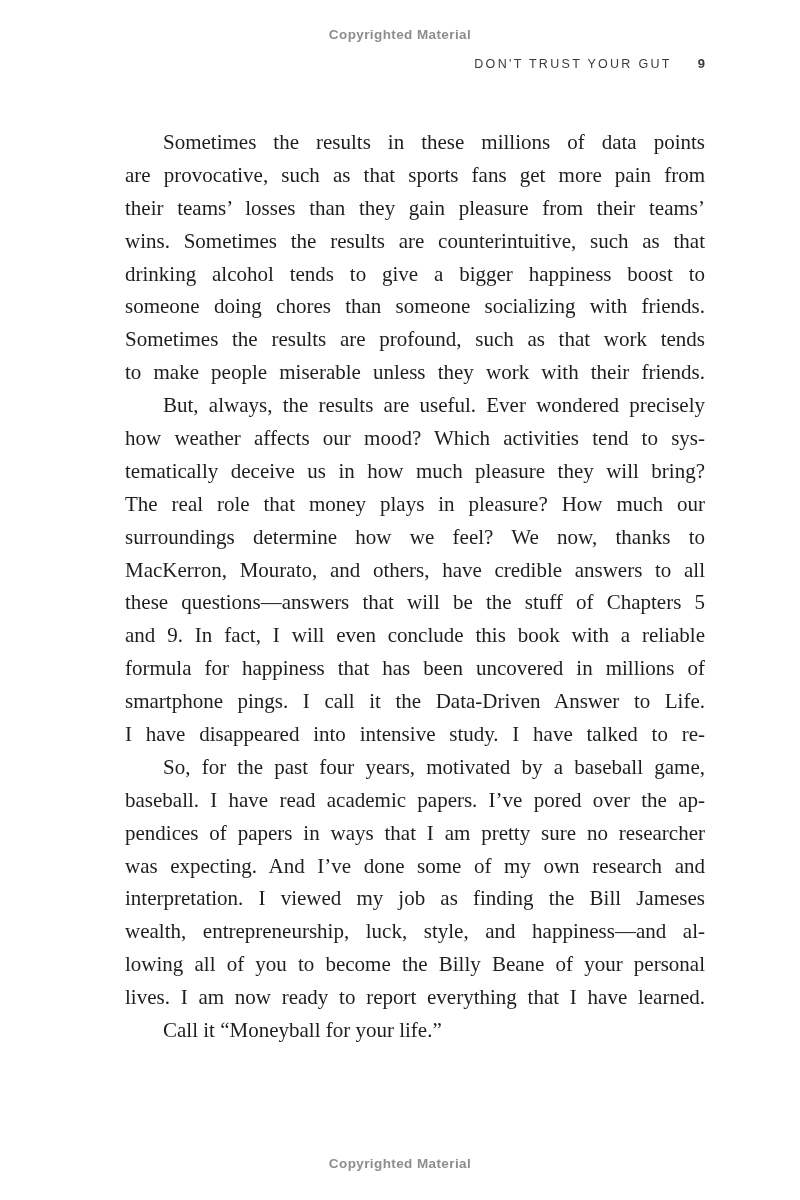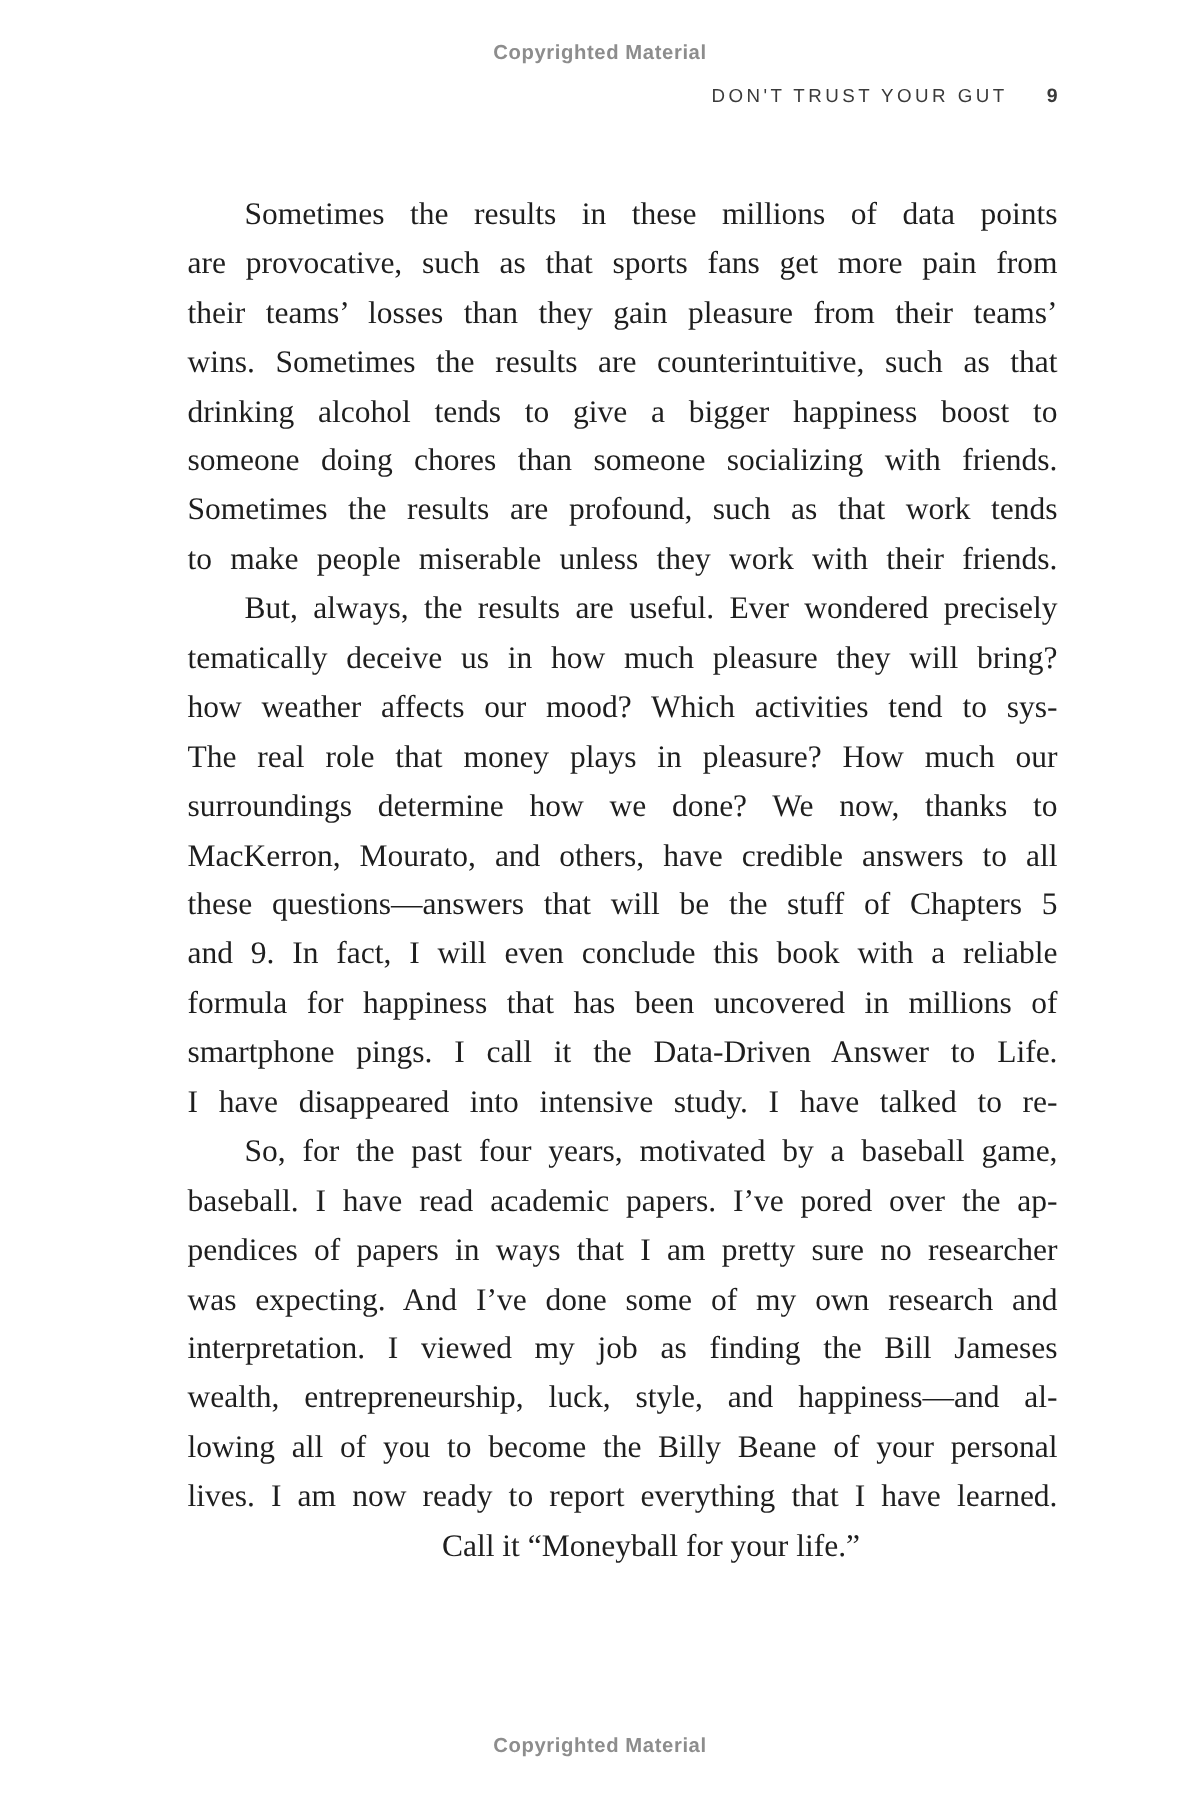--- a/index.html
+++ b/index.html
@@ -53,21 +53,21 @@
     top: 126px;
     left: 125px;
     right: 95px;
     color: var(--text-color, #1e1e1e);
     font-size: 21px;
   }
   .line {
     height: 32.9px;
     line-height: 32.9px;
     white-space: nowrap;
-    text-align: center;
+    text-align: left;
   }
   .line.just {
     white-space: normal;
     text-align: justify;
     text-align-last: justify;
     text-justify: inter-word;
   }
   .line.indent {
     padding-left: 38px;
   }
@@ -87,24 +87,24 @@
   <div class="page-body">
       <div class="line just indent">Sometimes the results in these millions of data points</div>
       <div class="line just">are provocative, such as that sports fans get more pain from</div>
       <div class="line just">their teams’ losses than they gain pleasure from their teams’</div>
       <div class="line just">wins. Sometimes the results are counterintuitive, such as that</div>
       <div class="line just">drinking alcohol tends to give a bigger happiness boost to</div>
       <div class="line just">someone doing chores than someone socializing with friends.</div>
       <div class="line just">Sometimes the results are profound, such as that work tends</div>
       <div class="line just">to make people miserable unless they work with their friends.</div>
       <div class="line just indent">But, always, the results are useful. Ever wondered precisely</div>
+      <div class="line just">how weather affects our mood? Which activities tend to sys-</div>
       <div class="line just">tematically deceive us in how much pleasure they will bring?</div>
-      <div class="line just">how weather affects our mood? Which activities tend to sys-</div>
       <div class="line just">The real role that money plays in pleasure? How much our</div>
-      <div class="line just">surroundings determine how we done? We now, thanks to</div>
+      <div class="line just">surroundings determine how we feel? We now, thanks to</div>
       <div class="line just">MacKerron, Mourato, and others, have credible answers to all</div>
       <div class="line just">these questions—answers that will be the stuff of Chapters 5</div>
       <div class="line just">and 9. In fact, I will even conclude this book with a reliable</div>
       <div class="line just">formula for happiness that has been uncovered in millions of</div>
       <div class="line just">smartphone pings. I call it the Data-Driven Answer to Life.</div>
       <div class="line just">I have disappeared into intensive study. I have talked to re-</div>
       <div class="line just indent">So, for the past four years, motivated by a baseball game,</div>
       <div class="line just">baseball. I have read academic papers. I’ve pored over the ap-</div>
       <div class="line just">pendices of papers in ways that I am pretty sure no researcher</div>
       <div class="line just">was expecting. And I’ve done some of my own research and</div>

